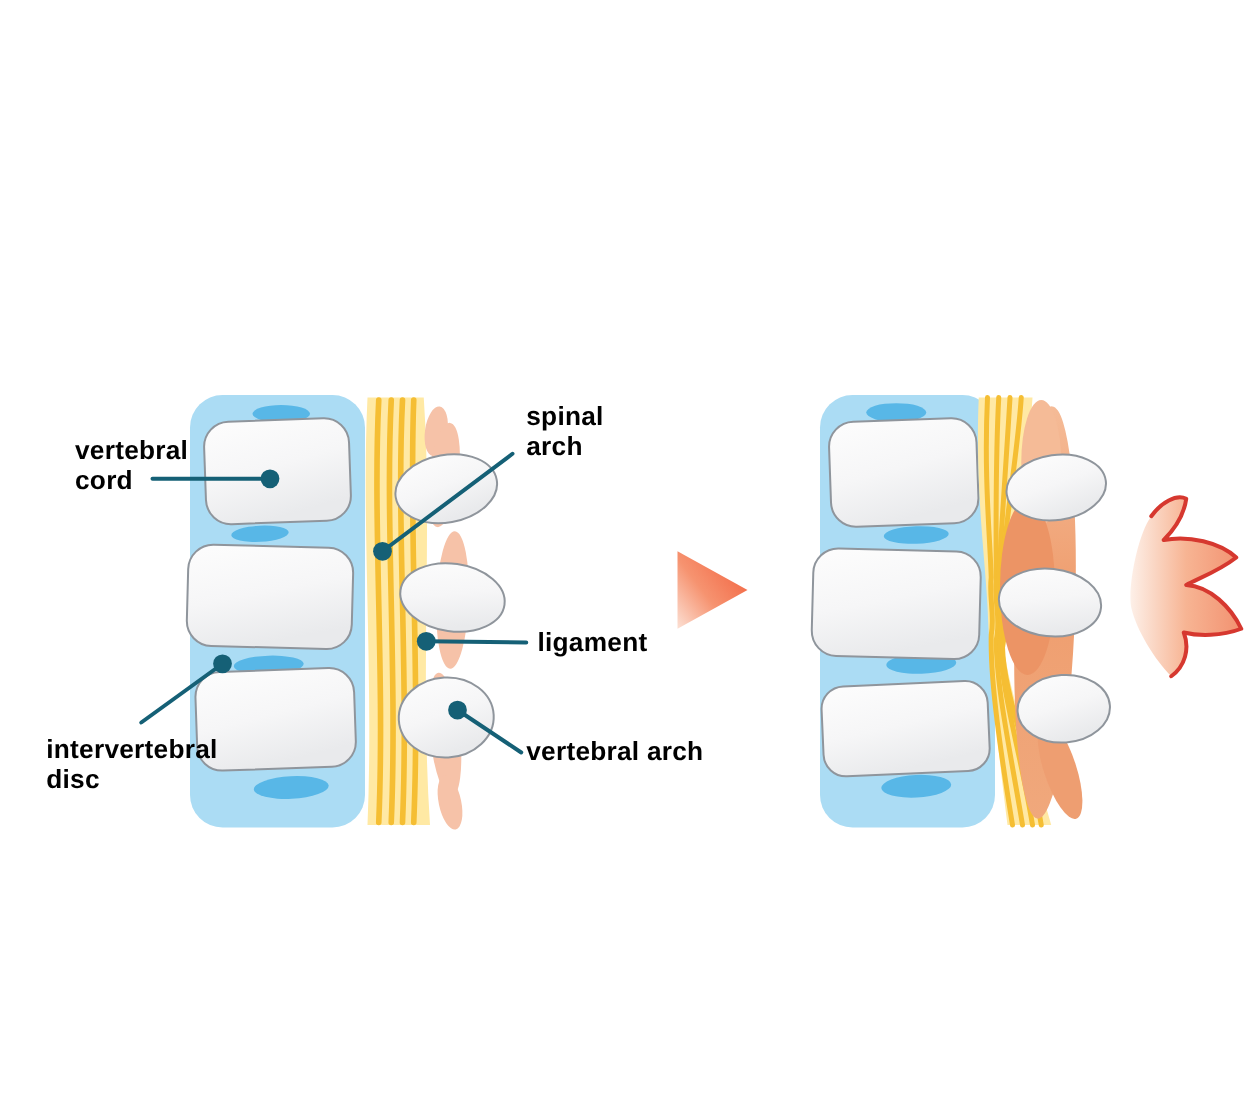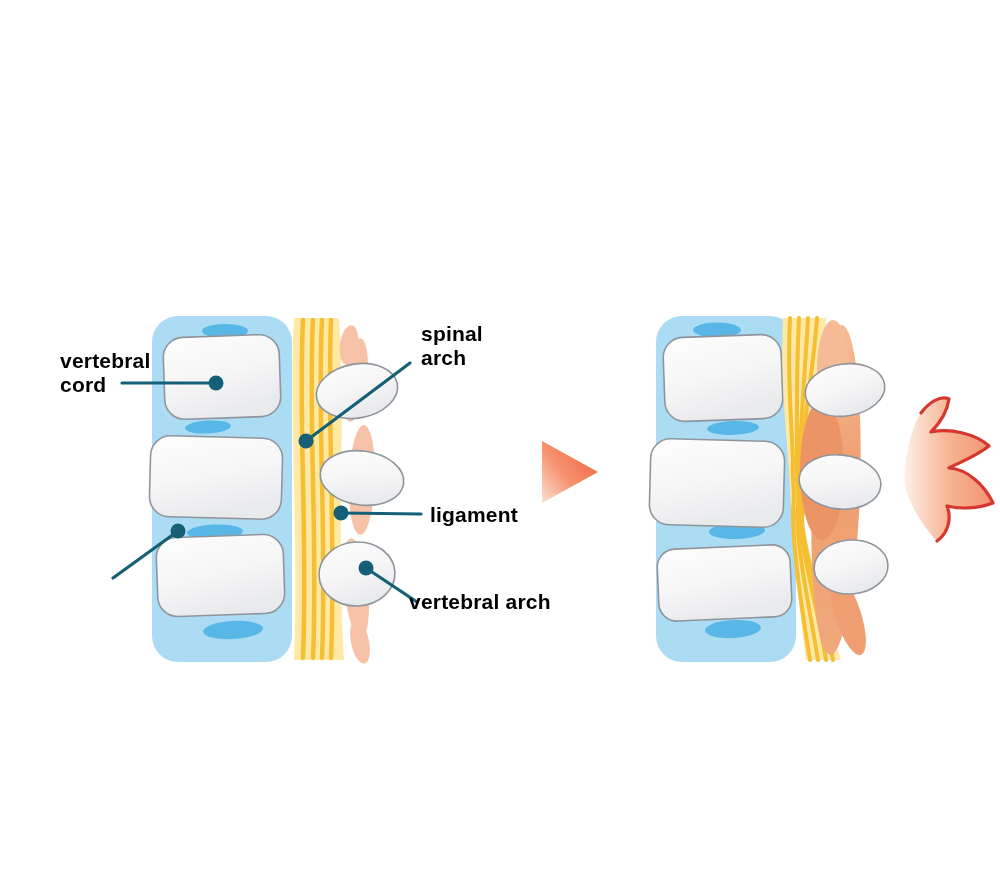--- a/index.html
+++ b/index.html
@@ -151,18 +151,22 @@
 
   <div class="label" style="left:421px;top:322px">
     <span>spinal</span><br>
     <span>arch</span>
   </div>
 
   <div class="label" style="left:430px;top:503px">
     <span>ligament</span>
   </div>
 
-  <div class="label" style="left:409px;top:590px">
+  <div class="label" style="left:421px;top:590px">
     <span>vertebral arch</span>
   </div>
 
+  <div class="label" style="left:37px;top:588px">
+    <span>intervertebral</span><br>
+    <span>disc</span>
+  </div>
 
 </div>
 
 </body></html>

